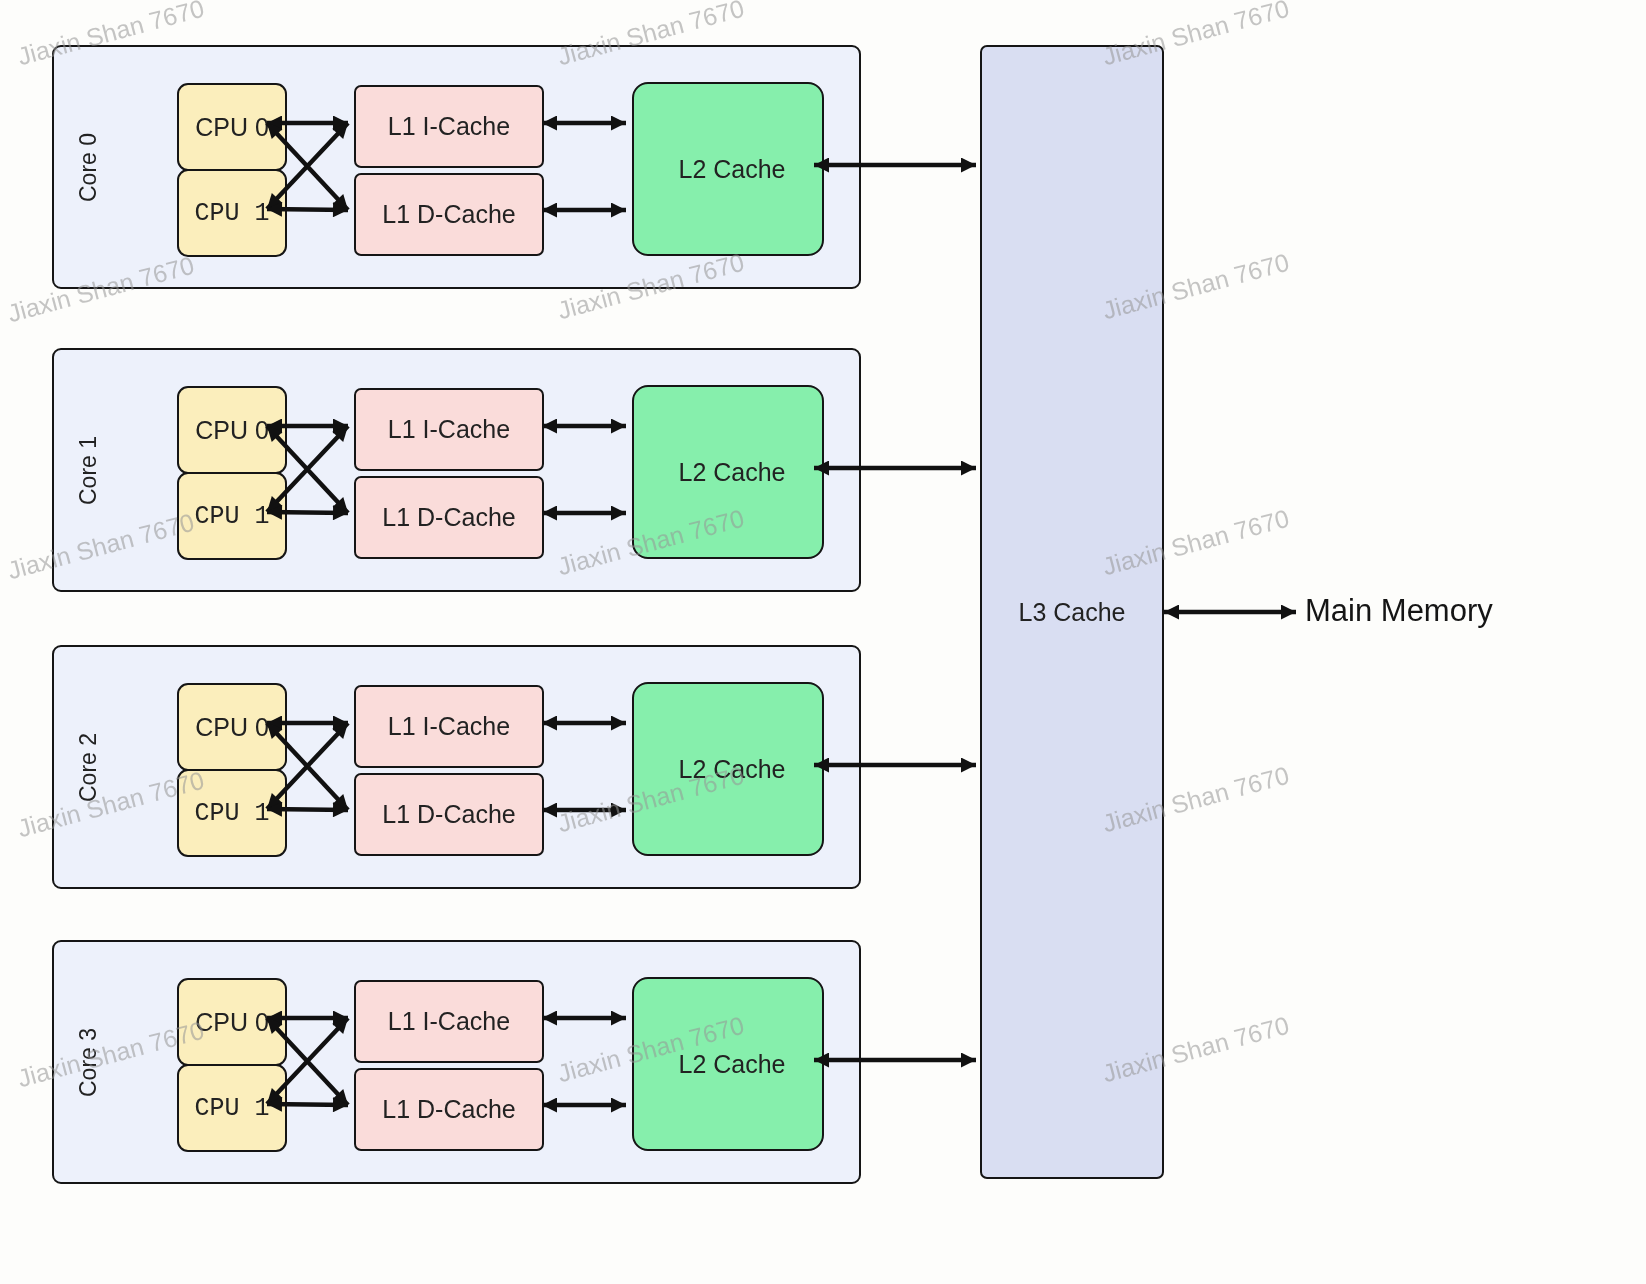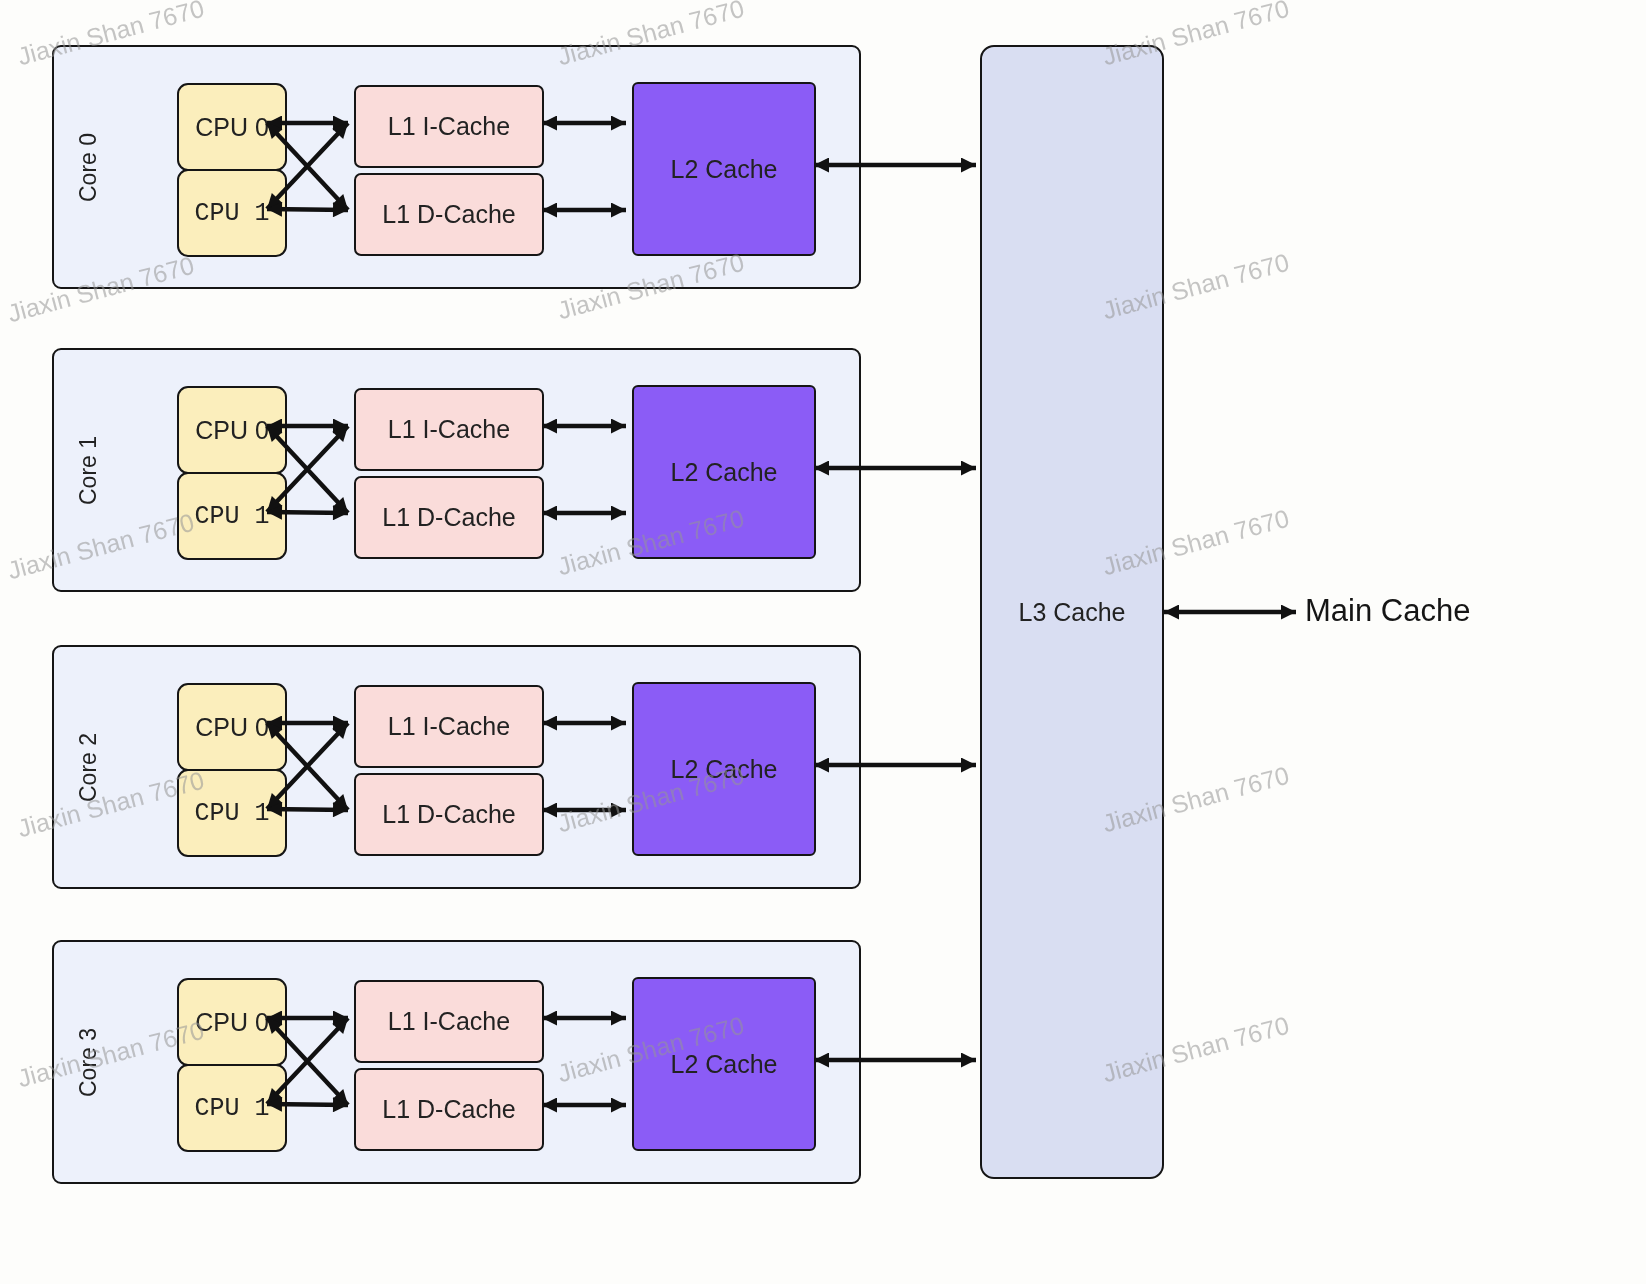--- a/index.html
+++ b/index.html
@@ -28,24 +28,24 @@
     position:absolute;border:2.5px solid #151515;
     display:flex;align-items:center;justify-content:center;
     font-size:25px;color:#222;text-align:center;
   }
   .cpu{left:123px;width:106px;height:84px;background:#fbeebc;border-radius:11px;}
   .cpu0{top:36px;}
   .cpu1{top:122px;font-family:Liberation Mono, monospace;}
   .l1{left:300px;width:186px;height:79px;background:#fadcda;border-radius:7px;}
   .l1i{top:38px;}
   .l1d{top:126px;}
-  .l2{left:578px;top:35px;width:180px;height:170px;background:#8b5cf6;border-radius:6px;}
+  .l2{left:578px;top:35px;width:180px;height:170px;background:#86efac;border-radius:16px;padding-left:8px;}
   #l3{
     position:absolute;left:980px;top:45px;width:180px;height:1130px;
-    background:#d9def2;border:2.5px solid #151515;border-radius:14px;
+    background:#d9def2;border:2.5px solid #151515;border-radius:7px;
     display:flex;align-items:center;justify-content:center;
     font-size:25px;color:#222;z-index:2;
   }
   #main-memory{
     position:absolute;left:1305px;top:612px;transform:translateY(-54%);
     font-size:31px;color:#151515;z-index:2;white-space:nowrap;
   }
   #arrows{
     position:absolute;left:0;top:0;width:1646px;height:1284px;
     z-index:4;pointer-events:none;
@@ -102,21 +102,21 @@
     </div>
     <div class="box cpu cpu0">CPU 0</div>
     <div class="box cpu cpu1">CPU 1</div>
     <div class="box l1 l1i">L1 I-Cache</div>
     <div class="box l1 l1d">L1 D-Cache</div>
     <div class="box l2">L2 Cache</div>
   </div>
 
   <div id="l3">L3 Cache</div>
 
-  <div id="main-memory">Main Cache</div>
+  <div id="main-memory">Main Memory</div>
 
   <svg id="arrows" viewBox="0 0 1646 1284" xmlns="http://www.w3.org/2000/svg">
     <defs>
       <marker id="ah" viewBox="0 0 10 10" refX="10" refY="5" markerWidth="17" markerHeight="15" markerUnits="userSpaceOnUse" orient="auto-start-reverse">
         <path d="M0,0 L10,5 L0,10 z" fill="#111"></path>
       </marker>
     </defs>
 
     <line x1="267" y1="123" x2="348" y2="123" marker-start="url(#ah)" marker-end="url(#ah)"></line>
     <line x1="267" y1="123" x2="348" y2="210" marker-start="url(#ah)" marker-end="url(#ah)"></line>

